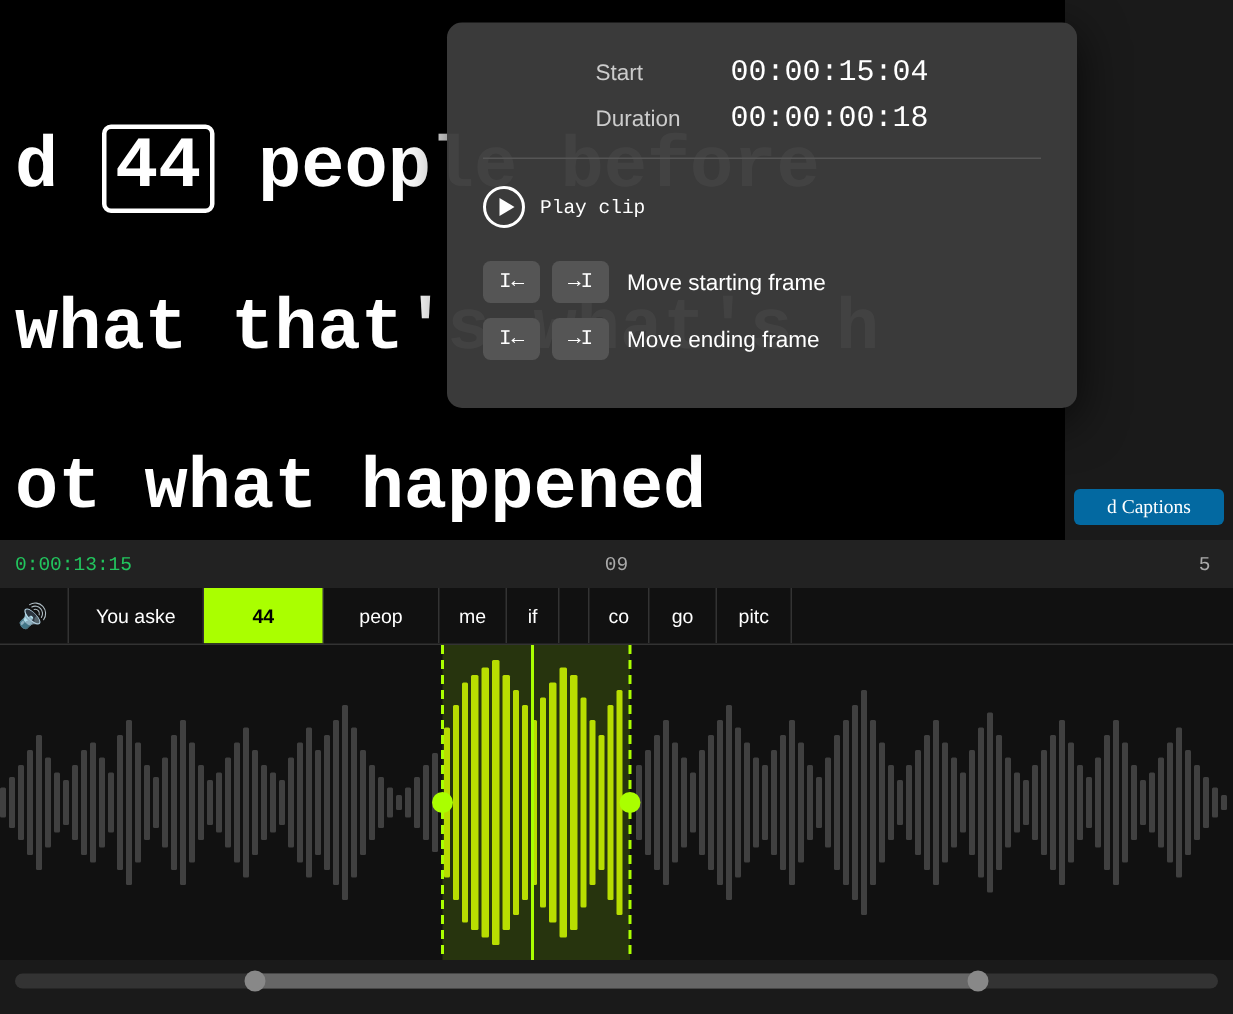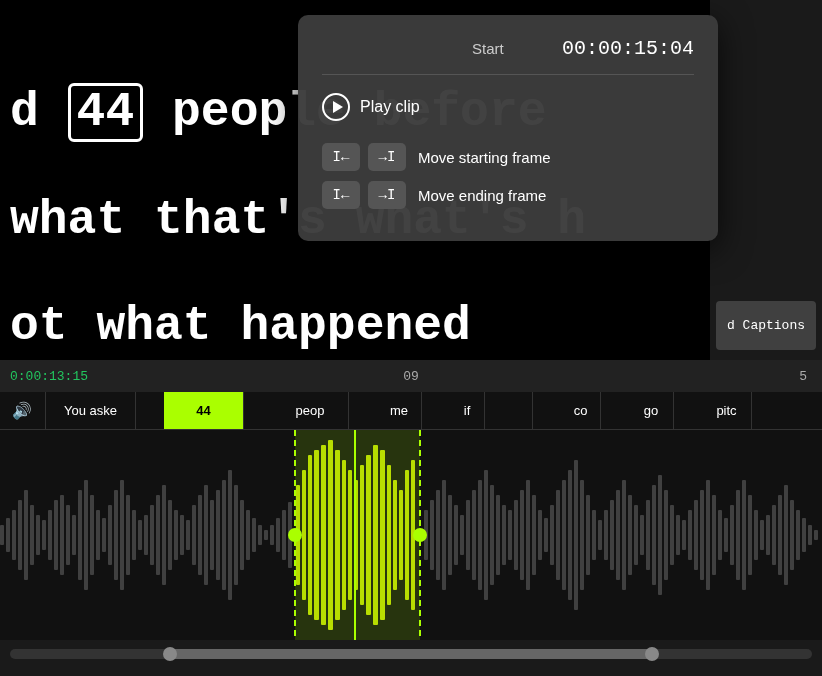--- a/index.html
+++ b/index.html
@@ -57,45 +57,45 @@
       display: flex;
       flex-direction: column;
       align-items: center;
       justify-content: flex-end;
       padding-bottom: 10px;
     }
 
     .add-captions-label {
       color: #fff;
       font-size: 13px;
-      font-family: Liberation Mono, monospace;
+      font-family: Liberation Serif, serif;
       text-align: center;
-      padding: 17px 6px;
-      background: #404040;
+      padding: 4px 6px;
+      background: #0369a1;
       border-radius: 4px;
       width: 100px;
       cursor: pointer;
     }
 
     
     .popup {
       position: absolute;
       top: 15px;
       left: 298px;
       width: 420px;
       background: rgba(60, 60, 60, 0.97);
       border-radius: 10px;
       padding: 22px 24px 22px 24px;
       z-index: 100;
       box-shadow: 0 8px 32px rgba(0,0,0,0.7);
     }
 
     .popup-row {
       display: flex;
-      justify-content: flex-end;
+      justify-content: center;
       align-items: center;
       margin-bottom: 8px;
       font-family: sans-serif;
       font-size: 15px;
       color: #fff;
     }
 
     .popup-row .label {
       color: #ccc;
       min-width: 90px;
@@ -113,22 +113,22 @@
       margin: 14px 0;
     }
 
     .play-clip-btn {
       display: flex;
       align-items: center;
       gap: 10px;
       background: none;
       border: none;
       color: #fff;
-      font-size: 16px;
-      font-family: Liberation Sans, sans-serif;
+      font-size: 13px;
+      font-family: Liberation Mono, monospace;
       cursor: pointer;
       padding: 4px 0;
       margin-bottom: 18px;
     }
 
     .play-icon {
       width: 28px;
       height: 28px;
       border: 2px solid #fff;
       border-radius: 50%;
@@ -235,21 +235,20 @@
       height: 100%;
       flex-shrink: 0;
     }
 
     .words-cells {
       display: flex;
       align-items: flex-end;
       height: 100%;
       flex: 1;
       overflow: hidden;
-      gap: 28px;
     }
 
     .word-cell {
       height: 100%;
       border-right: 1px solid #333;
       display: flex;
       align-items: center;
       justify-content: center;
       font-family: sans-serif;
       font-size: 13px;
@@ -332,20 +331,24 @@
 
   <div class="right-panel">
     <div class="add-captions-label">d Captions</div>
   </div>
 </div>
 
 <div class="popup">
   <div class="popup-row">
     <span class="label">Start</span>
     <span class="value">00:00:15:04</span>
+  </div>
+  <div class="popup-row">
+    <span class="label">Duration</span>
+    <span class="value">00:00:00:18</span>
   </div>
 
   <hr class="popup-divider">
 
   <button class="play-clip-btn">
     <span class="play-icon">
       <span class="play-triangle"></span>
     </span>
     <span>Play clip</span>
   </button>

